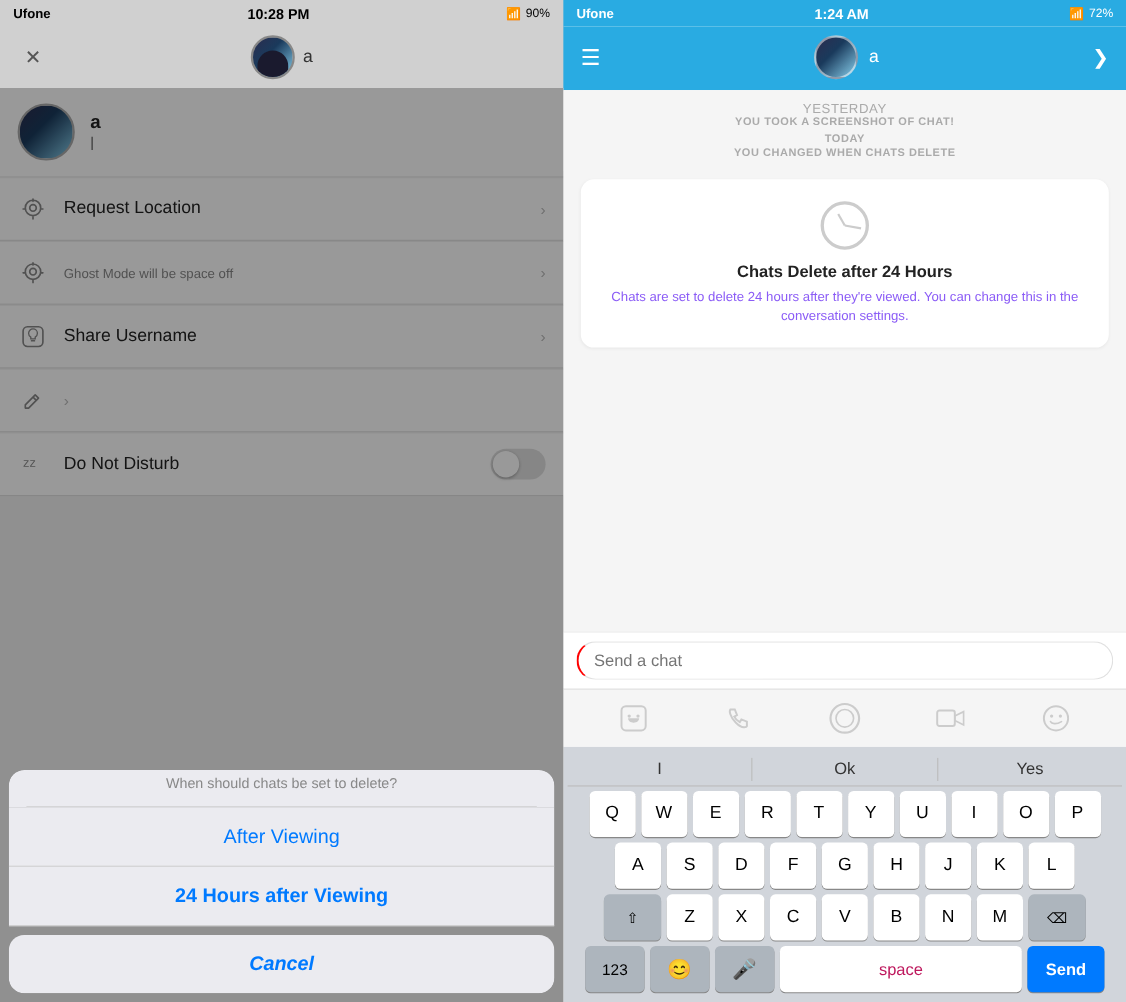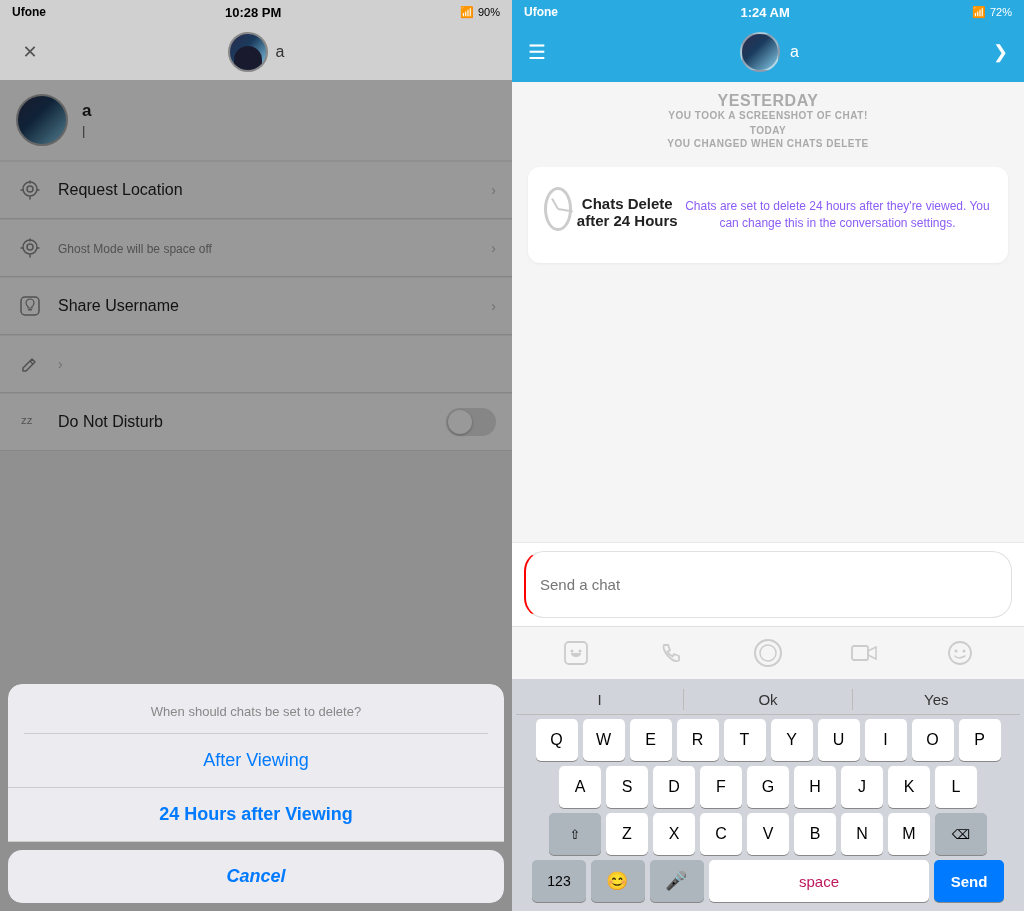--- a/index.html
+++ b/index.html
@@ -135,21 +135,21 @@
       padding: 8px;
       z-index: 10;
     }
     .action-sheet {
       background: transparent;
       border-radius: 14px;
       overflow: hidden;
     }
     .action-sheet-question {
       background: rgba(240,240,245,0.95);
-      padding: 20px 16px 0 16px;
+      padding: 4px 16px 0 16px;
       text-align: center;
       border-radius: 14px 14px 0 0;
     }
     .action-sheet-question-text {
       font-size: 13px;
       color: #888;
       padding-bottom: 14px;
       border-bottom: 1px solid #ccc;
     }
     .action-sheet-option {
@@ -228,23 +228,23 @@
       flex-direction: column;
       overflow: hidden;
     }
 
     .chat-header-info {
       padding: 10px 16px;
       text-align: center;
       background: #f5f5f5;
     }
     .chat-header-yesterday {
-      font-size: 16px;
+      font-size: 12px;
       color: #aaa;
-      font-weight: 700;
+      font-weight: 400;
       letter-spacing: 0.5px;
       text-transform: uppercase;
     }
     .chat-header-screenshot {
       font-size: 10px;
       color: #aaa;
       font-weight: 600;
       letter-spacing: 0.5px;
       text-transform: uppercase;
     }
@@ -264,21 +264,21 @@
       text-transform: uppercase;
       margin-top: 2px;
     }
 
     .chat-bubble-card {
       background: #fff;
       border-radius: 12px;
       margin: 8px 16px;
       padding: 20px 16px;
       display: flex;
-      flex-direction: row;
+      flex-direction: column;
       align-items: center;
       box-shadow: 0 1px 3px rgba(0,0,0,0.05);
     }
     .clock-icon-large {
       width: 44px; height: 44px;
       border-radius: 50%;
       border: 3px solid #ccc;
       display: flex; align-items: center; justify-content: center;
       margin-bottom: 12px;
       position: relative;
@@ -318,21 +318,21 @@
       border-top: 1px solid #e8e8e8;
       padding: 8px 12px;
       display: flex;
       align-items: center;
       gap: 8px;
     }
     .chat-input {
       flex: 1;
       border: 1px solid #e0e0e0;
       border-radius: 20px;
-      padding: 24px 14px;
+      padding: 8px 14px;
       font-size: 15px;
       color: #aaa;
       outline: none;
       background: #fff;
     }
 
     .chat-action-icons {
       display: flex;
       justify-content: space-around;
       padding: 8px 16px;

